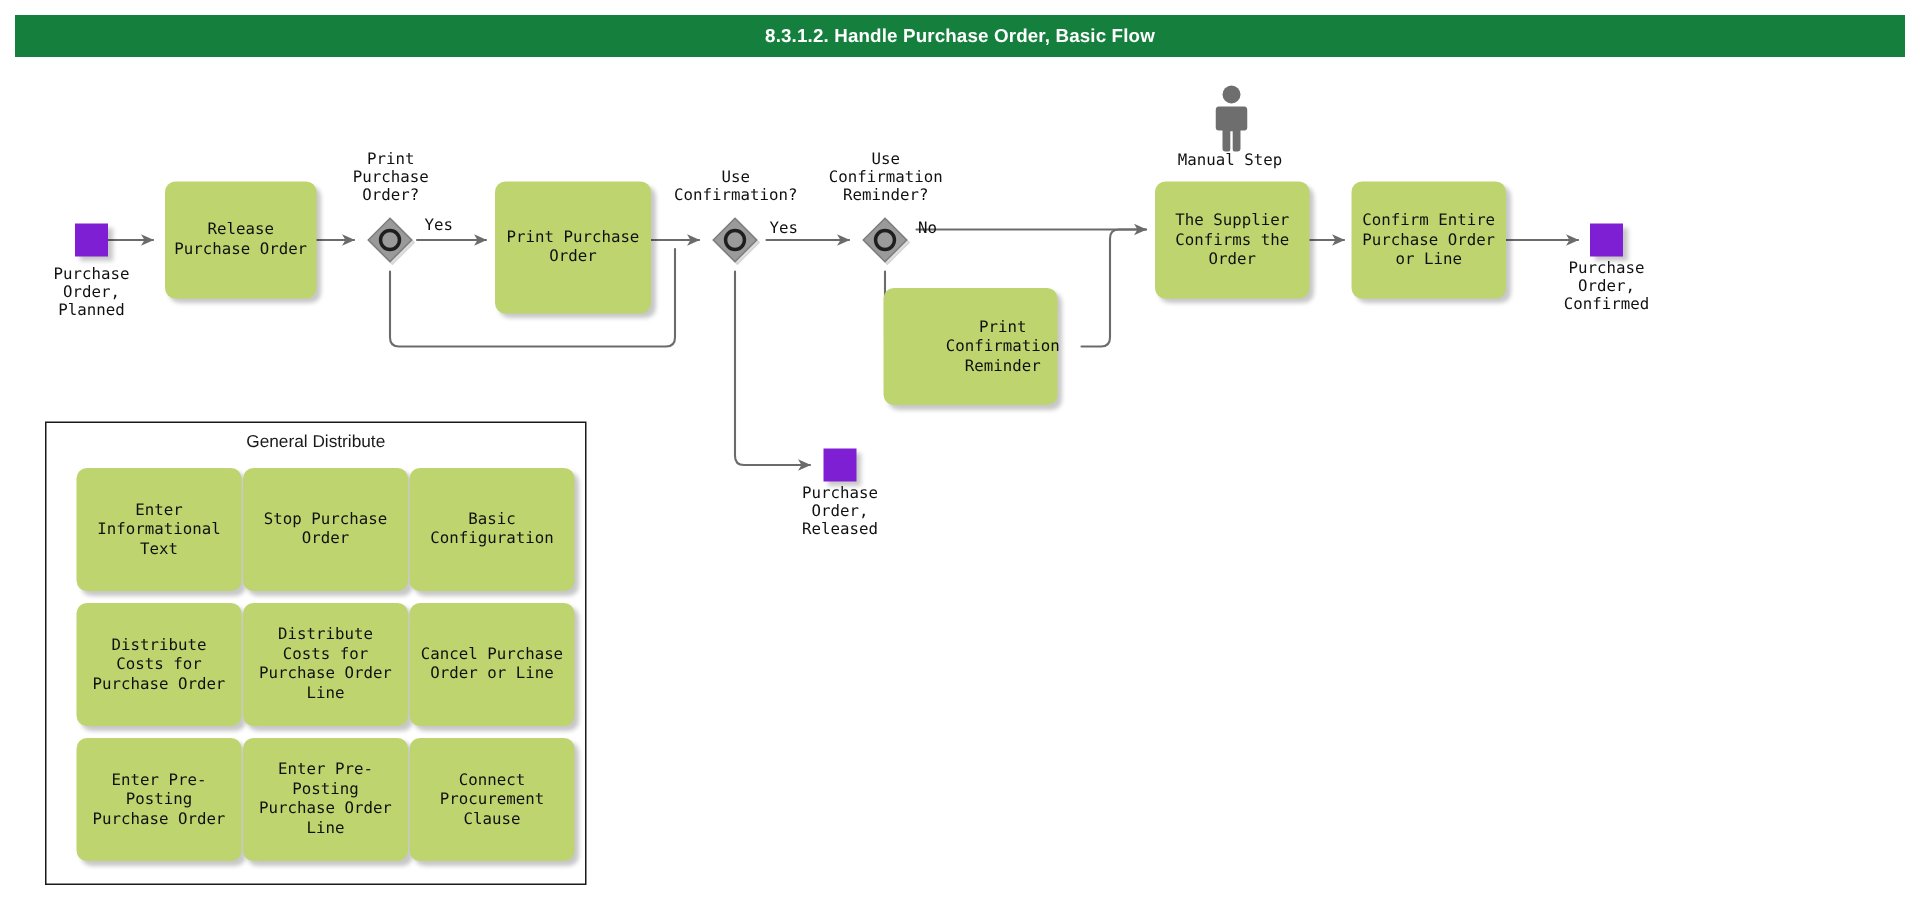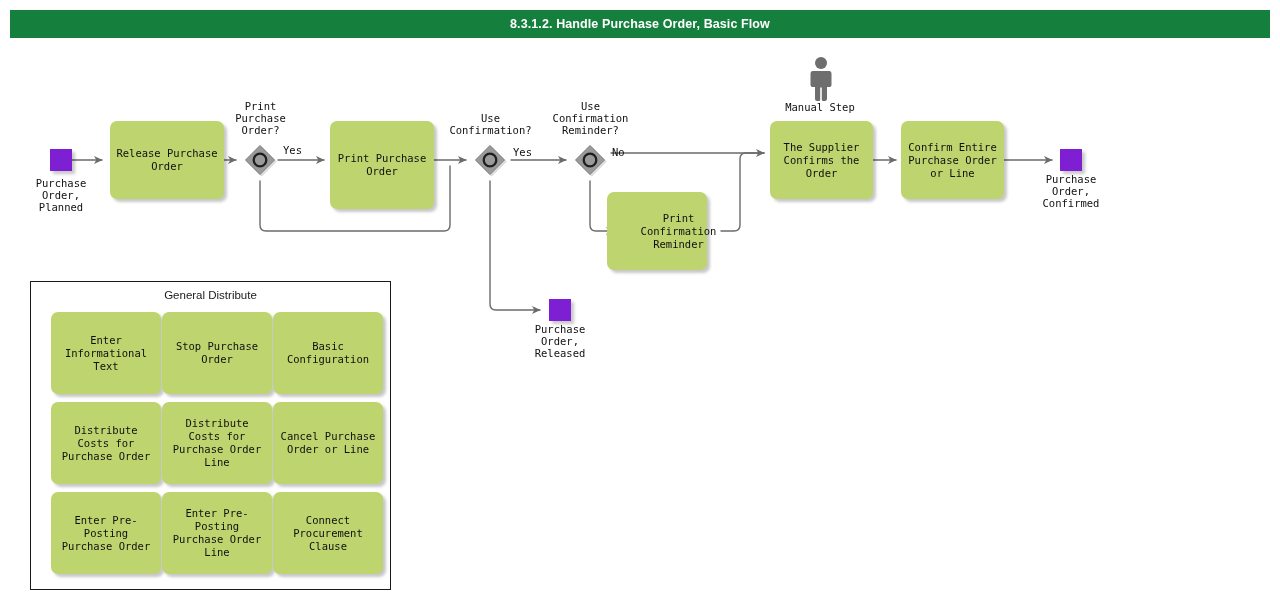--- a/index.html
+++ b/index.html
@@ -193,21 +193,21 @@
 
       <path d="M1004,160 L1052,160" marker-end="url(#arw)"></path>
     </g>
   </svg>
 
   <div class="node event" style="left:50px; top:149px;"></div>
   <div class="event-label" style="left:12px; top:177px; width:98px;">Purchase
 Order,
 Planned</div>
 
-  <div class="node task" style="left:110px; top:121px; width:114px; height:78px;">
+  <div class="node task" style="left:110px; top:121px; width:101px; height:78px;">
     <span>Release
 Purchase Order</span>
   </div>
 
   <div class="node gateway" style="left:243px; top:143px;">
     <svg width="34" height="34" viewBox="0 0 34 34" xmlns="http://www.w3.org/2000/svg">
       <path d="M17,2.5 L31.5,17 L17,31.5 L2.5,17 Z" fill="#a7a7a7" stroke="#8a8a8a" stroke-width="1" transform="translate(1.6,1.6)" opacity=".35"></path>
       <path d="M17,2.5 L31.5,17 L17,31.5 L2.5,17 Z" fill="#9a9a9a" stroke="#7d7d7d" stroke-width="1"></path>
       <circle cx="17" cy="17" r="6.3" fill="none" stroke="#1e1e1e" stroke-width="2.3"></circle>
     </svg>
@@ -238,21 +238,21 @@
       <path d="M17,2.5 L31.5,17 L17,31.5 L2.5,17 Z" fill="#a7a7a7" stroke="#8a8a8a" stroke-width="1" transform="translate(1.6,1.6)" opacity=".35"></path>
       <path d="M17,2.5 L31.5,17 L17,31.5 L2.5,17 Z" fill="#9a9a9a" stroke="#7d7d7d" stroke-width="1"></path>
       <circle cx="17" cy="17" r="6.3" fill="none" stroke="#1e1e1e" stroke-width="2.3"></circle>
     </svg>
   </div>
   <div class="gateway-label" style="left:537px; top:100px; width:107px;">Use
 Confirmation
 Reminder?</div>
   <div class="edge-label" style="left:612px; top:146px;">No</div>
 
-  <div class="node task" style="left:607px; top:192px; width:100px; height:78px;padding-left:48px;">
+  <div class="node task" style="left:589px; top:192px; width:116px; height:78px;padding-left:48px;">
     <span>Print
 Confirmation
 Reminder</span>
   </div>
 
   <div class="node event" style="left:549px; top:299px;"></div>
   <div class="event-label" style="left:511px; top:323px; width:98px;">Purchase
 Order,
 Released</div>
 

